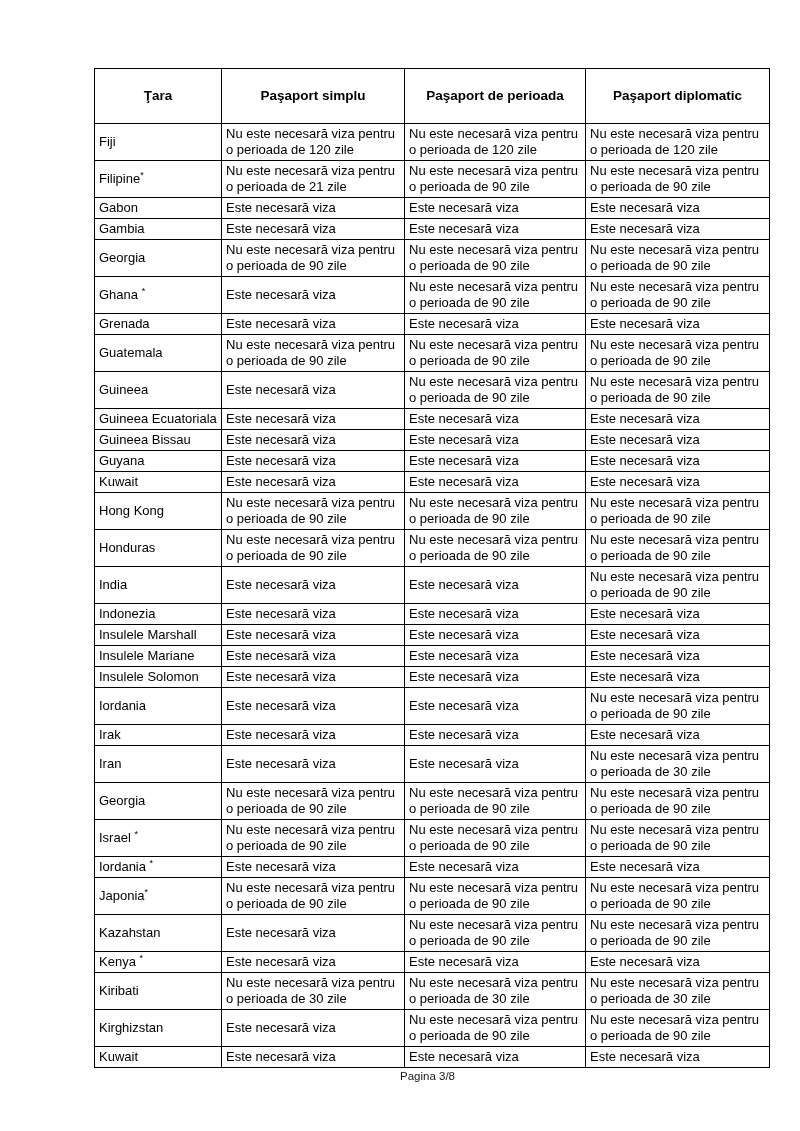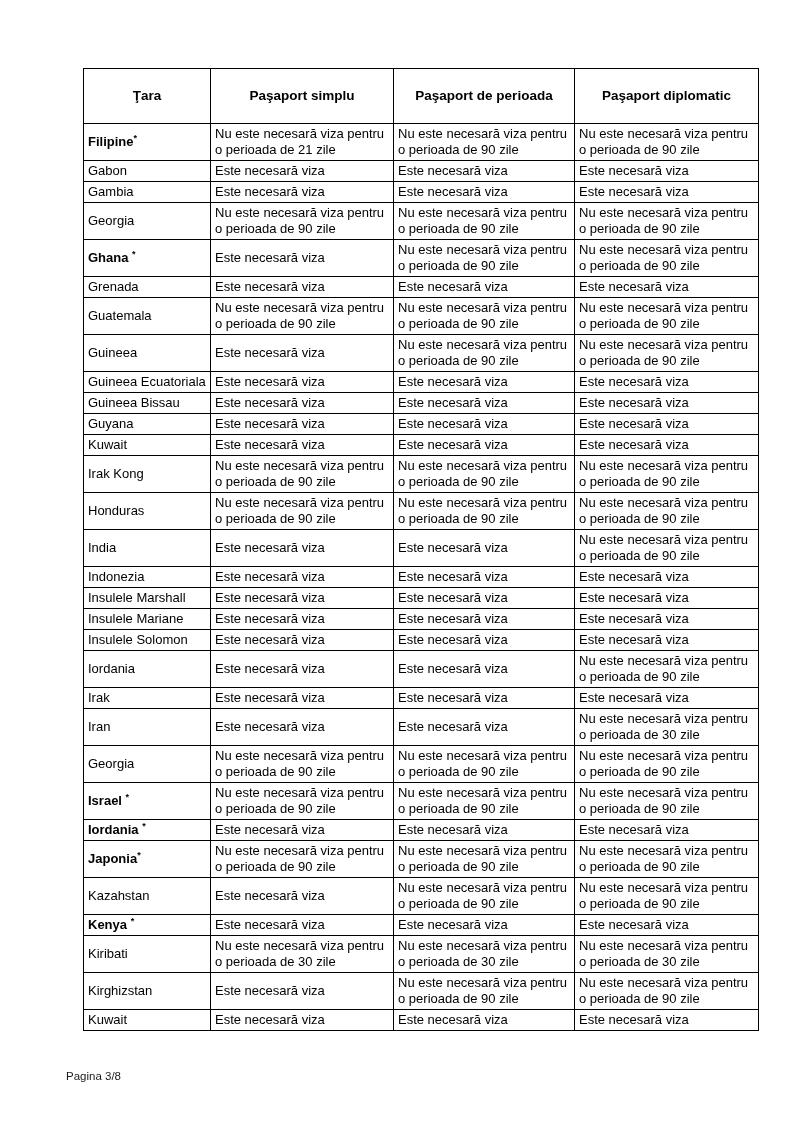--- a/index.html
+++ b/index.html
@@ -6,21 +6,21 @@
   .page {
     position: relative;
     width: 800px;
     height: 1131px;
     background: #ffffff;
     font-family: "Liberation Sans", sans-serif;
     color: #000;
   }
   table.visa {
     position: absolute;
-    left: 83px;
+    left: 94px;
     top: 68px;
     width: 675px;
     border-collapse: collapse;
     table-layout: fixed;
   }
   table.visa th, table.visa td {
     border: 1px solid #000;
     font-size: 13px;
     line-height: 16px;
     padding: 2px 3px 2px 4px;
@@ -30,28 +30,28 @@
     word-wrap: break-word;
   }
   table.visa th {
     text-align: center;
     font-weight: bold;
     height: 50px;
     font-size: 13.5px;
     padding: 2px;
   }
   td.country-cell { white-space: nowrap; }
-  .bold { font-weight: bold; }
+  .bold { font-weight: normal; }
   sup.asterisk { font-size: 9px; line-height: 0; }
   .footer {
     position: absolute;
-    left: 66px;
+    left: 90px;
     top: 1070px;
     width: 675px;
-    text-align: left;
+    text-align: center;
     font-size: 11.5px;
     color: #1a1a1a;
   }
 </style>
 </head>
 <body>
 
 <div class="page">
 
   <table class="visa">
@@ -64,20 +64,26 @@
     <thead>
       <tr>
         <th>Ţara</th>
         <th>Paşaport simplu</th>
         <th>Paşaport de perioada</th>
         <th>Paşaport diplomatic</th>
       </tr>
     </thead>
     <tbody>
         <tr>
+          <td class="country-cell"><span>Fiji</span></td>
+          <td>Nu este necesară viza pentru o perioada de 120 zile</td>
+          <td>Nu este necesară viza pentru o perioada de 120 zile</td>
+          <td>Nu este necesară viza pentru o perioada de 120 zile</td>
+        </tr>
+        <tr>
           <td class="country-cell"><span class="bold">Filipine</span><sup class="asterisk bold">*</sup></td>
           <td>Nu este necesară viza pentru o perioada de 21 zile</td>
           <td>Nu este necesară viza pentru o perioada de 90 zile</td>
           <td>Nu este necesară viza pentru o perioada de 90 zile</td>
         </tr>
         <tr>
           <td class="country-cell"><span>Gabon</span></td>
           <td>Este necesară viza</td>
           <td>Este necesară viza</td>
           <td>Este necesară viza</td>
@@ -136,21 +142,21 @@
           <td>Este necesară viza</td>
           <td>Este necesară viza</td>
         </tr>
         <tr>
           <td class="country-cell"><span>Kuwait</span></td>
           <td>Este necesară viza</td>
           <td>Este necesară viza</td>
           <td>Este necesară viza</td>
         </tr>
         <tr>
-          <td class="country-cell"><span>Irak Kong</span></td>
+          <td class="country-cell"><span>Hong Kong</span></td>
           <td>Nu este necesară viza pentru o perioada de 90 zile</td>
           <td>Nu este necesară viza pentru o perioada de 90 zile</td>
           <td>Nu este necesară viza pentru o perioada de 90 zile</td>
         </tr>
         <tr>
           <td class="country-cell"><span>Honduras</span></td>
           <td>Nu este necesară viza pentru o perioada de 90 zile</td>
           <td>Nu este necesară viza pentru o perioada de 90 zile</td>
           <td>Nu este necesară viza pentru o perioada de 90 zile</td>
         </tr>

